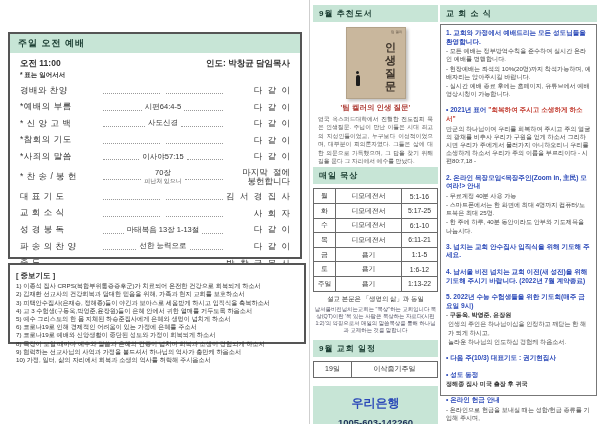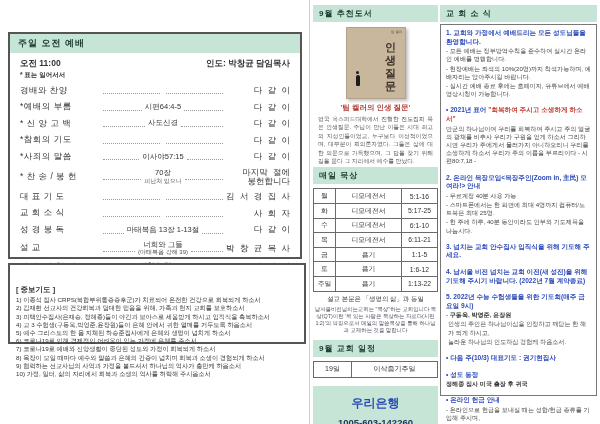--- a/index.html
+++ b/index.html
@@ -19,21 +19,21 @@
   .w-note{font-size:6.5px; font-weight:bold; margin-top:1px;}
   .w-row{display:flex; align-items:center; margin-top:4.6px; font-size:8.5px; min-height:10px;}
   .w-title{min-width:80px; white-space:nowrap; letter-spacing:0.5px;}
   .lead{flex:1; border-bottom:1px dotted #9a9a9a; height:1px; margin:0 3px; transform:translateY(3px);}
   .w-center{text-align:center; font-size:7.5px; line-height:1.15;}
   .c-sub{display:block; font-size:6px; color:#555;}
   .w-right{min-width:64px; text-align:right; font-size:8.5px; line-height:1.1; word-spacing:3px;}
   .r-sub{display:block; font-size:8.5px;}
 
   
-  .intercession{position:absolute; left:8px; top:263px; width:298px; height:81px; border:2px solid #555; padding:20px 6px; background:#fff;}
+  .intercession{position:absolute; left:8px; top:263px; width:298px; height:81px; border:2px solid #555; padding:6px 6px; background:#fff;}
   .i-header{font-size:7.5px; font-weight:bold; margin-bottom:1px;}
   .i-line{font-size:6.2px; line-height:1.13; margin-top:1.2px; white-space:nowrap; overflow:hidden;}
 
   
   .colL{position:absolute; left:313px; top:5px; width:125px;}
   .colL .bar, .colR .bar{font-size:8px; padding:3px 6px;}
   .book-area{padding:5px 4px 2px 4px; text-align:center;}
   .cover{position:relative; width:60px; height:72px; background:var(--tan); margin:0 auto; box-shadow:2px 2px 3px rgba(0,0,0,.25); border:1px solid #b3a289;}
   .cover-title{position:absolute; right:7px; top:6px; writing-mode:vertical-rl; font-size:11px; font-weight:bold; color:#3c332a; letter-spacing:2px;}
   .cover-author{position:absolute; right:2px; top:2px; font-size:3.5px; color:#5a4f42;}
@@ -139,27 +139,20 @@
         <span class="w-right">사 회 자</span>
       </div>
       <div class="w-row">
         <span class="w-title">성 경 봉 독</span>
         <span class="lead"></span>
         <span class="w-center">마태복음 13장 1-13절</span>
         <span class="lead"></span>
         <span class="w-right">다 같 이</span>
       </div>
       <div class="w-row">
-        <span class="w-title">설       교</span>
-        <span class="lead"></span>
-        <span class="w-center"><span>너희와 그들</span><span class="c-sub">(마태복음 강해 39)</span></span>
-        <span class="lead"></span>
-        <span class="w-right">박 창 균 목 사</span>
-      </div>
-      <div class="w-row">
         <span class="w-title">파 송 의 찬 양</span>
         <span class="lead"></span>
         <span class="w-center">선한 능력으로</span>
         <span class="lead"></span>
         <span class="w-right">다 같 이</span>
       </div>
       <div class="w-row">
         <span class="w-title">축       도</span>
         <span class="lead"></span>
         <span class="w-center"></span>

